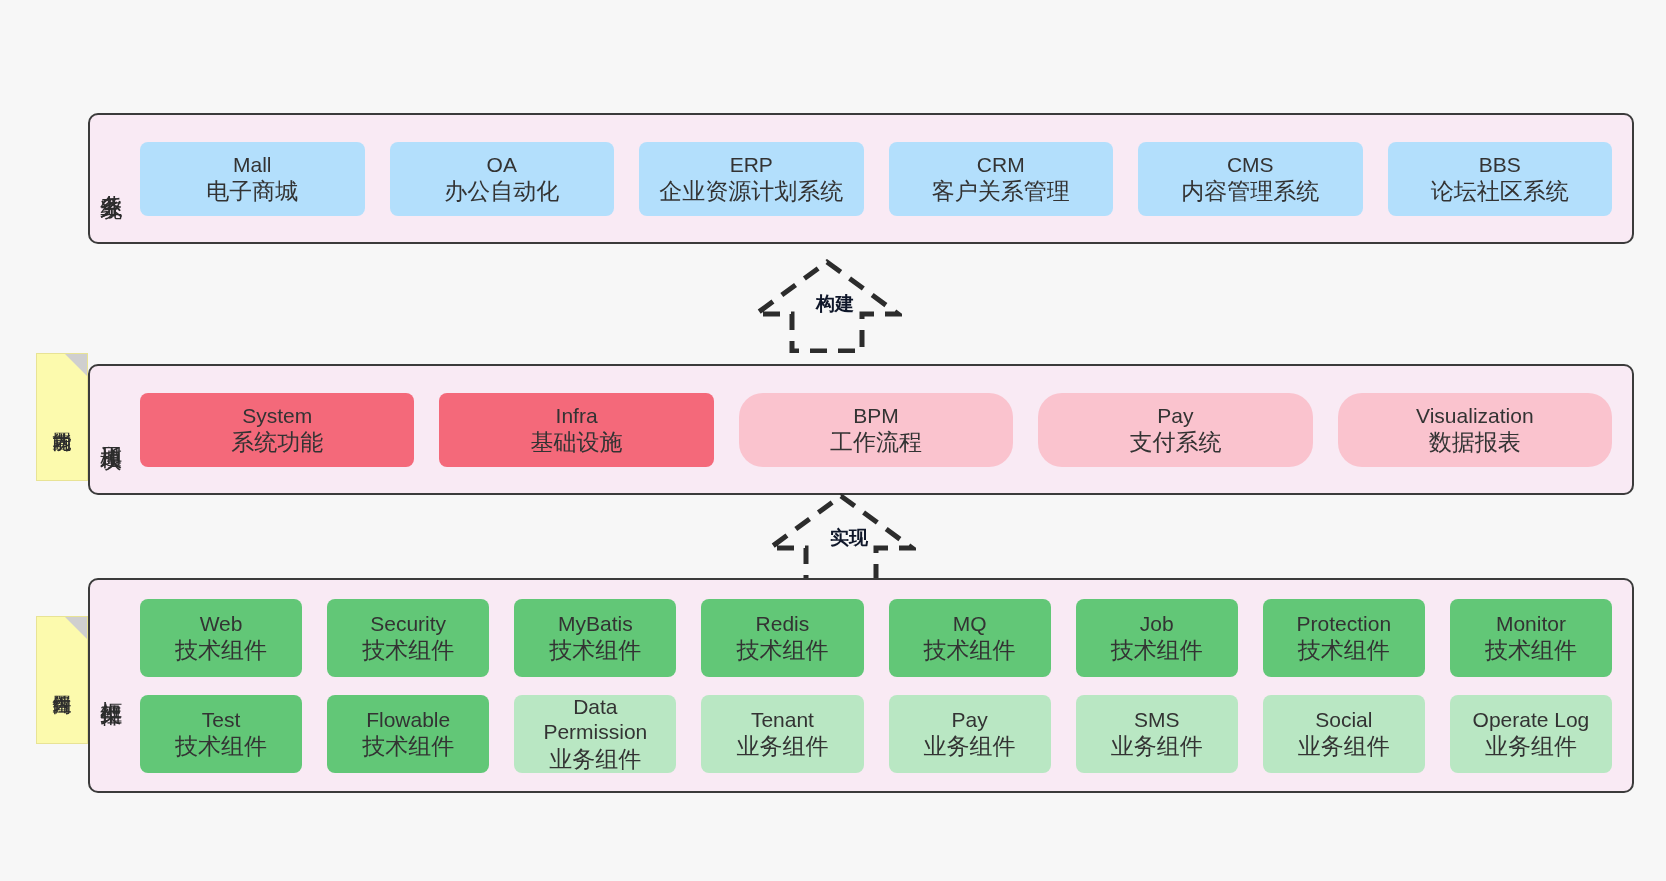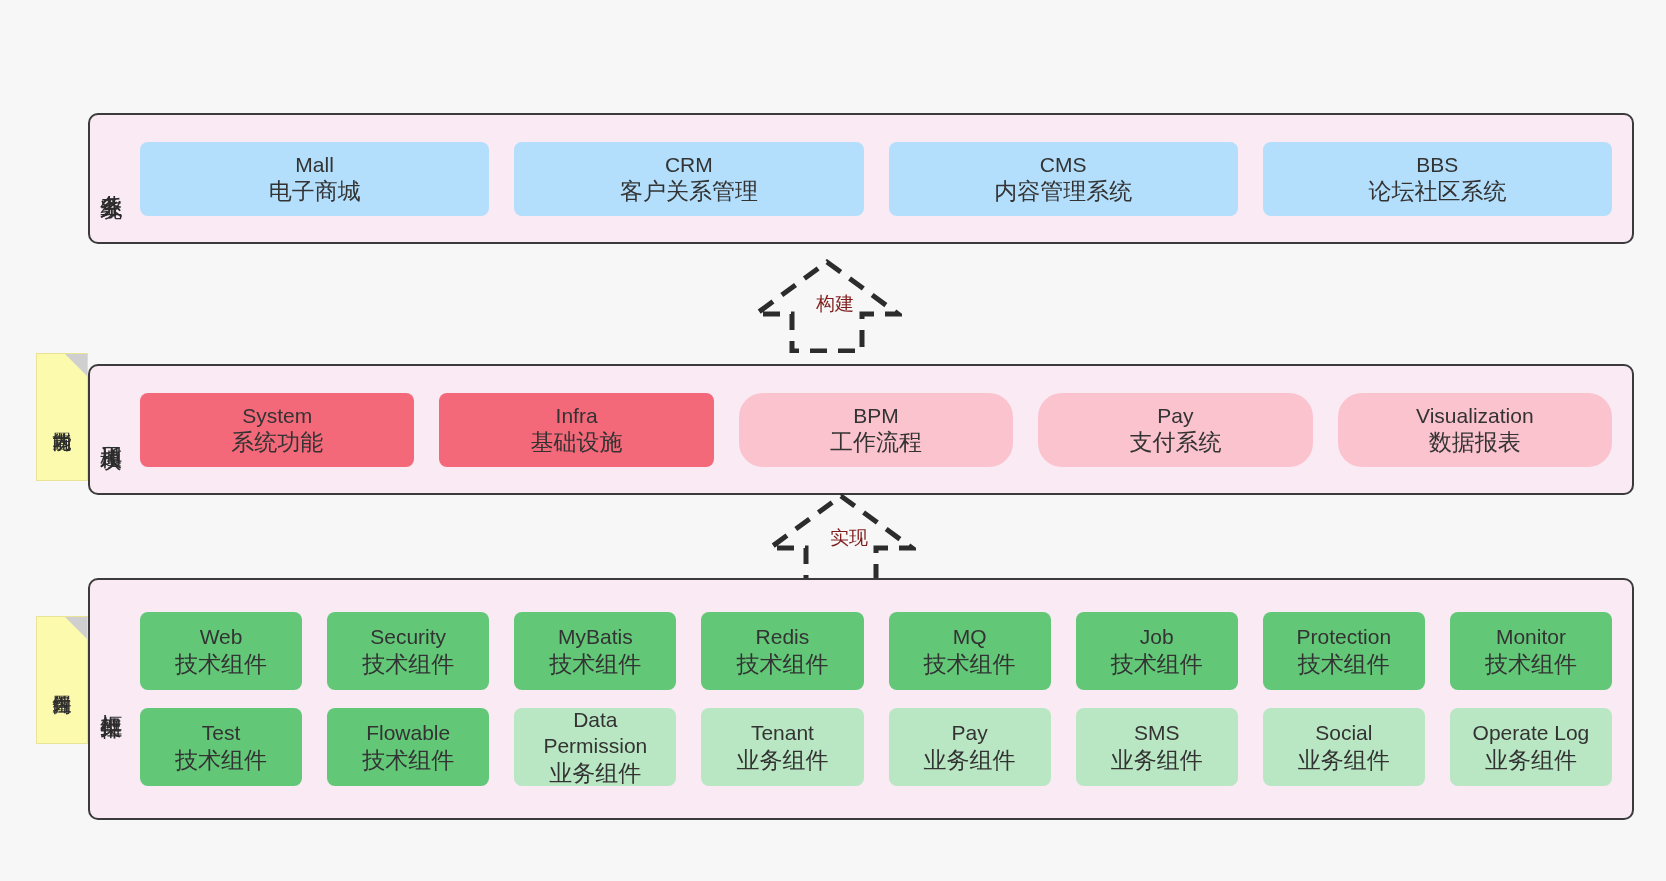--- a/index.html
+++ b/index.html
@@ -86,21 +86,21 @@
   
   .c-blue      { background: #b3dffc; }
   .c-red       { background: #f4697a; }
   .c-pink      { background: #fac3ce; border-radius: 24px; }
   .c-green     { background: #62c777; }
   .c-lgreen    { background: #b9e7c3; }
 
   
   #layer-business { left: 88px;  top: 113px; width: 1546px; height: 131px; }
   #layer-module   { left: 88px;  top: 364px; width: 1546px; height: 131px; }
-  #layer-framework{ left: 88px;  top: 578px; width: 1546px; height: 242px; }
+  #layer-framework{ left: 88px;  top: 578px; width: 1546px; height: 215px; }
 
   #layer-business .row, #layer-module .row { height: 74px; }
   #layer-framework .row { height: 78px; }
 
   
   .note {
     position: absolute;
     width: 52px;
     background: #fcfaad;
     border: 1px solid #e8e395;
@@ -127,44 +127,53 @@
   #note-module    { left: 36px; top: 353px; height: 128px; }
   #note-framework { left: 36px; top: 616px; height: 128px; }
 
   
   .arrow {
     position: absolute;
   }
   .arrow-label {
     position: absolute;
     font-size: 19px;
-    color: #7f1d1d;
+    color: #0f172a;
     background: transparent;
     user-select: none;
     white-space: nowrap;
+    font-weight: bold;
   }
   #arrow-build  { left: 752px; top: 258px; }
   #arrow-build-label { left: 816px; top: 291px; }
   #arrow-impl   { left: 766px; top: 492px; }
   #arrow-impl-label  { left: 830px; top: 525px; }
 </style>
 </head>
 <body>
 
 <div class="canvas">
 
   <div class="layer" id="layer-business">
     <div class="layer-title">业务系统</div>
     <div class="layer-body">
       <div class="row">
         <div class="cell c-blue">
           <span class="en">Mall</span>
           <span class="cn">电子商城</span>
         </div>
         <div class="cell c-blue">
+          <span class="en">OA</span>
+          <span class="cn">办公自动化</span>
+        </div>
+        <div class="cell c-blue">
+          <span class="en">ERP</span>
+          <span class="cn">企业资源计划系统</span>
+        </div>
+        <div class="cell c-blue">
           <span class="en">CRM</span>
           <span class="cn">客户关系管理</span>
         </div>
         <div class="cell c-blue">
           <span class="en">CMS</span>
           <span class="cn">内容管理系统</span>
         </div>
         <div class="cell c-blue">
           <span class="en">BBS</span>
           <span class="cn">论坛社区系统</span>

